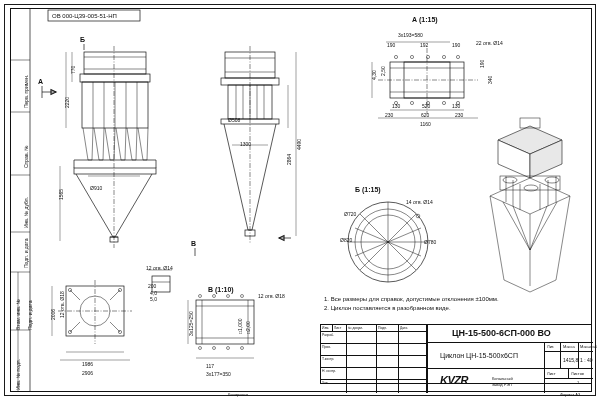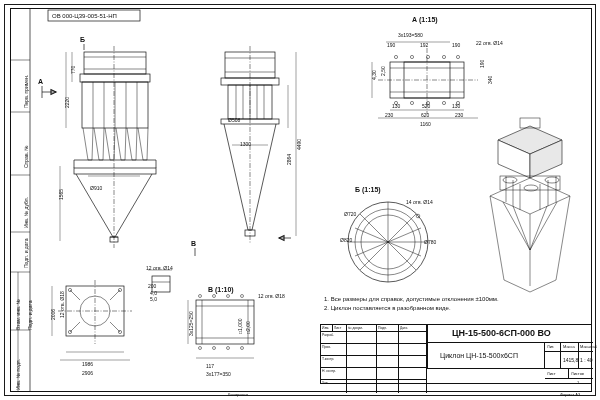--- a/index.html
+++ b/index.html
@@ -304,20 +304,25 @@
     <div style="position:absolute;left:224px;top:44px;width:24px;height:10px;border-right:0.6px solid #111;border-bottom:0.6px solid #111;box-sizing:border-box;">
       <div class="txt" style="left:2px;top:3px;">Лист</div>
     </div>
     <div style="position:absolute;left:248px;top:44px;width:24px;height:10px;border-bottom:0.6px solid #111;box-sizing:border-box;">
       <div class="txt" style="left:2px;top:3px;">Листов</div>
     </div>
     <div style="position:absolute;left:248px;top:54px;width:24px;height:8px;box-sizing:border-box;">
       <div class="txt" style="left:8px;top:2px;">1</div>
     </div>
 
+    <div style="position:absolute;left:106px;top:44px;width:118px;height:24px;border-left:0.8px solid #111;border-right:0.8px solid #111;box-sizing:border-box;">
+      <div class="logo" style="left:12px;top:5px;">KVZR</div>
+      <div class="txt" style="left:64px;top:8px;">Копальный</div>
+      <div class="txt" style="left:64px;top:14px;">завод РЭП</div>
+    </div>
 
     <div style="position:absolute;left:0;top:0;width:106px;height:68px;">
       <div class="cell" style="left:0;top:0;width:12px;height:7px;">Изм.</div>
       <div class="cell" style="left:12px;top:0;width:14px;height:7px;">Лист</div>
       <div class="cell" style="left:26px;top:0;width:30px;height:7px;">№ докум.</div>
       <div class="cell" style="left:56px;top:0;width:22px;height:7px;">Подп.</div>
       <div class="cell" style="left:78px;top:0;width:28px;height:7px;">Дата</div>
 
       <div class="cell" style="left:0;top:7px;width:26px;height:12px;">Разраб.</div>
       <div class="cell" style="left:26px;top:7px;width:30px;height:12px;"></div>

